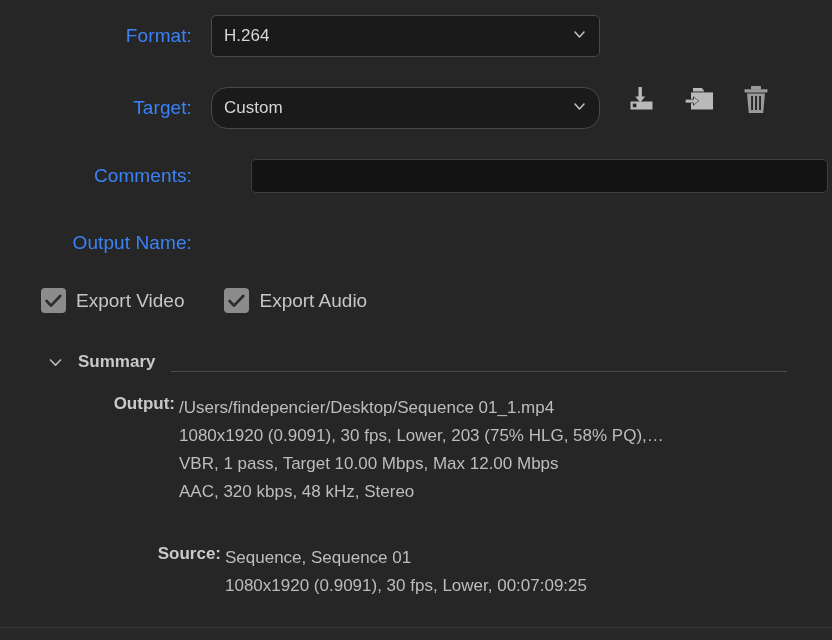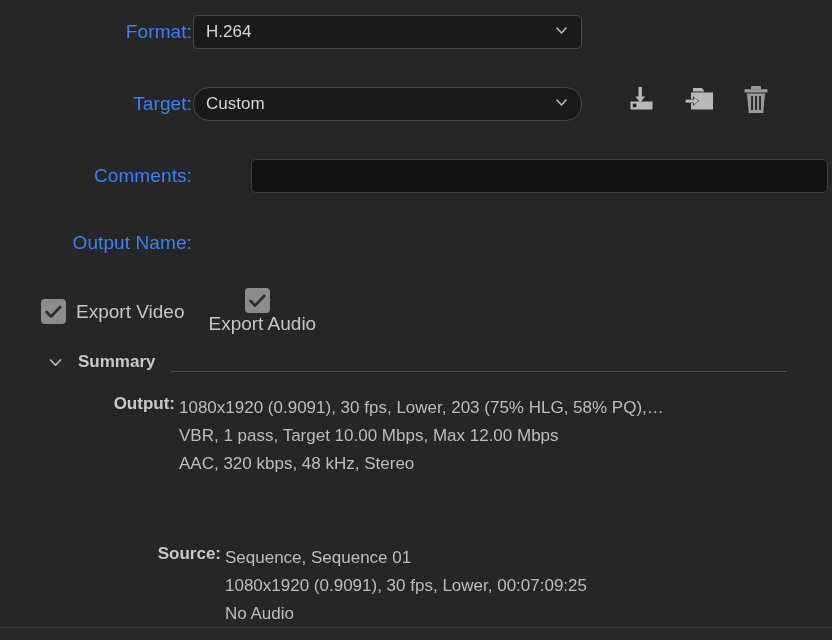--- a/index.html
+++ b/index.html
@@ -29,22 +29,22 @@
     text-align: right;
     padding-right: 0;
     font-size: 19px;
     color: #3b82f6;
     white-space: nowrap;
     letter-spacing: 0.1px;
   }
 
   
   .dropdown {
-    margin-left: 1px;
-    height: 34px;
+    margin-left: 19px;
+    height: 42px;
     background: #1a1a1a;
     border: 1px solid #4a4a4a;
     border-radius: 5px;
     display: flex;
     align-items: center;
     box-sizing: border-box;
     position: relative;
     cursor: default;
   }
   .dropdown .dd-value {
@@ -133,21 +133,21 @@
     justify-content: center;
     flex: none;
   }
   .cbx-box svg { display: block; }
   .cbx-label {
     margin-left: 10px;
     font-size: 19px;
     color: #c6c6c6;
     white-space: nowrap;
   }
-  #export-audio-item { margin-left: 14px; flex-direction: column; }
+  #export-audio-item { margin-left: 40px; }
 
   
   #summary-header {
     position: absolute;
     top: 352px;
     left: 45px;
     display: flex;
     align-items: flex-end;
     width: 742px;
   }
@@ -320,29 +320,29 @@
         <path d="M1.5 4 L6.5 9.2 L11.5 4" fill="none" stroke="#b6b6b6" stroke-width="1.7" stroke-linecap="round" stroke-linejoin="round"></path>
       </svg>
   </span>
   <span id="summary-title">Summary</span>
   <span id="summary-rule"></span>
 </div>
 
 <div class="summary-block" id="summary-output">
   <div class="summary-key">Output:</div>
   <div class="summary-lines">
+    <div class="sline">/Users/findepencier/Desktop/Sequence 01_1.mp4</div>
     <div class="sline">1080x1920 (0.9091), 30 fps, Lower, 203 (75% HLG, 58% PQ),…</div>
     <div class="sline">VBR, 1 pass, Target 10.00 Mbps, Max 12.00 Mbps</div>
     <div class="sline">AAC, 320 kbps, 48 kHz, Stereo</div>
   </div>
 </div>
 
 <div class="summary-block" id="summary-source">
   <div class="summary-key">Source:</div>
   <div class="summary-lines">
     <div class="sline">Sequence, Sequence 01</div>
     <div class="sline">1080x1920 (0.9091), 30 fps, Lower, 00:07:09:25</div>
-    <div class="sline">No Audio</div>
   </div>
 </div>
 
 <div id="bottom-strip"></div>
 <div id="bottom-divider"></div>
 
 </body></html>

